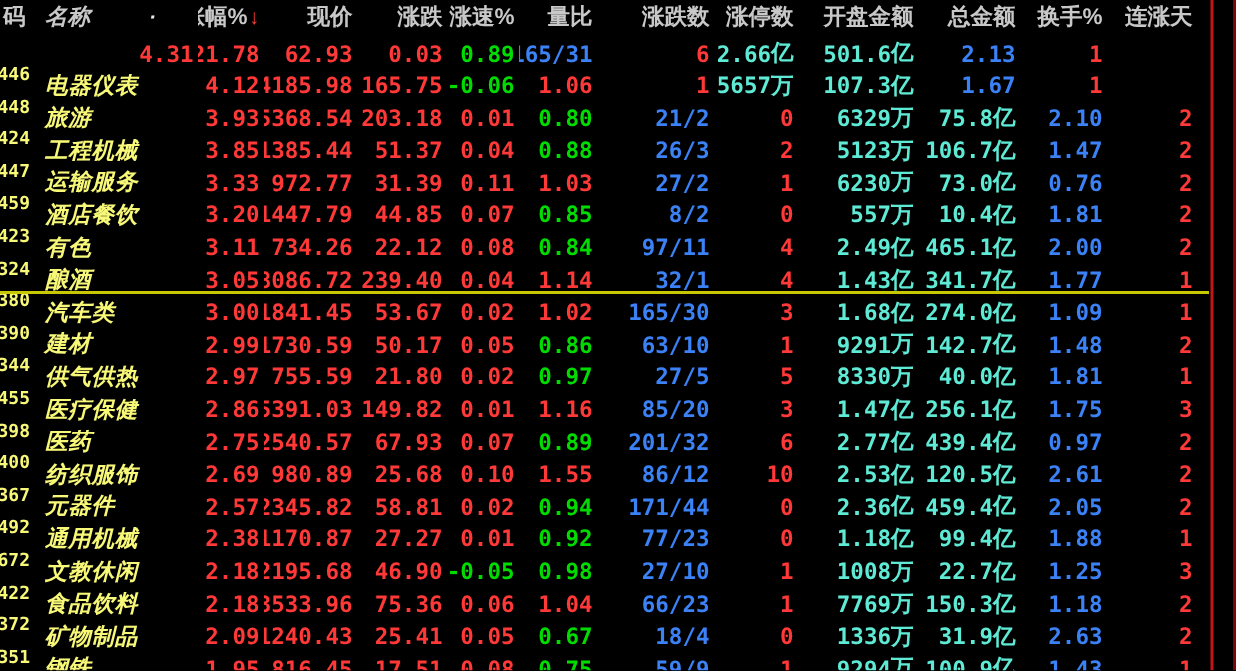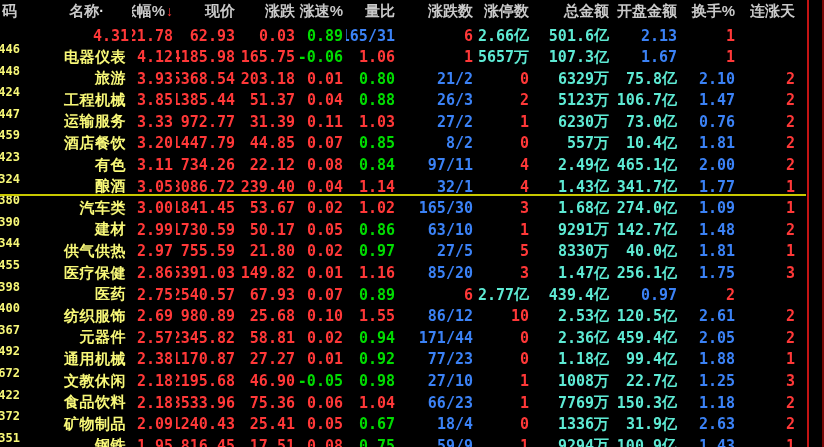--- a/index.html
+++ b/index.html
@@ -31,21 +31,21 @@
   }
   .cell{
     display:flex;
     justify-content:flex-end;
     align-items:center;
     overflow:hidden;
     white-space:nowrap;
     padding-right:3px;
     height:100%;
   }
-  .cell.left{justify-content:flex-end;padding-right:6px;padding-left:10px;}
+  .cell.left{justify-content:space-between;padding-right:6px;padding-left:10px;font-style:italic;}
   .num{font-family:"DejaVu Sans Mono","Liberation Mono",monospace;}
   .code-cell{padding-right:0;font-size:12px;margin-top:27px;}
   .name-cell{letter-spacing:0.5px;}
   .hdr .cell{font-weight:700;}
   .hdr-name{justify-content:space-between;}
   .sort-dot{color:#e8e8e8;margin-right:22px;font-size:14px;}
   .sort-arrow{color:#ff3838;font-weight:700;margin-left:1px;font-size:14px;}
   .clip-left{margin-left:-8px;}
   
   .c-red{color:#ff3838;}
@@ -104,24 +104,24 @@
     <div class="cell">
         <span>量比</span>
       </div>
     <div class="cell">
         <span>涨跌数</span>
       </div>
     <div class="cell">
         <span>涨停数</span>
       </div>
     <div class="cell">
+        <span>开盘金额</span>
+      </div>
+    <div class="cell">
         <span>总金额</span>
-      </div>
-    <div class="cell">
-        <span>开盘金额</span>
       </div>
     <div class="cell">
         <span>换手%</span>
       </div>
     <div class="cell">
         <span>连涨天</span>
       </div>
   </div>
 
   <div id="rows">
@@ -376,20 +376,21 @@
         <div class="cell c-red num">3</div>
       </div>
       <div class="grid-row row">
         <div class="cell code-cell c-yellow num">400</div>
         <div class="cell left c-yellow name-cell">医药</div>
         <div class="cell c-red num">2.75</div>
         <div class="cell c-red num">2540.57</div>
         <div class="cell c-red num">67.93</div>
         <div class="cell c-red num">0.07</div>
         <div class="cell c-green num">0.89</div>
+        <div class="cell c-white num">201/32</div>
         <div class="cell c-red num">6</div>
         <div class="cell c-cyan">
           <span class="num">2.77</span>
           <span>亿</span>
         </div>
         <div class="cell c-cyan">
           <span class="num">439.4</span>
           <span>亿</span>
         </div>
         <div class="cell c-white num">0.97</div>

